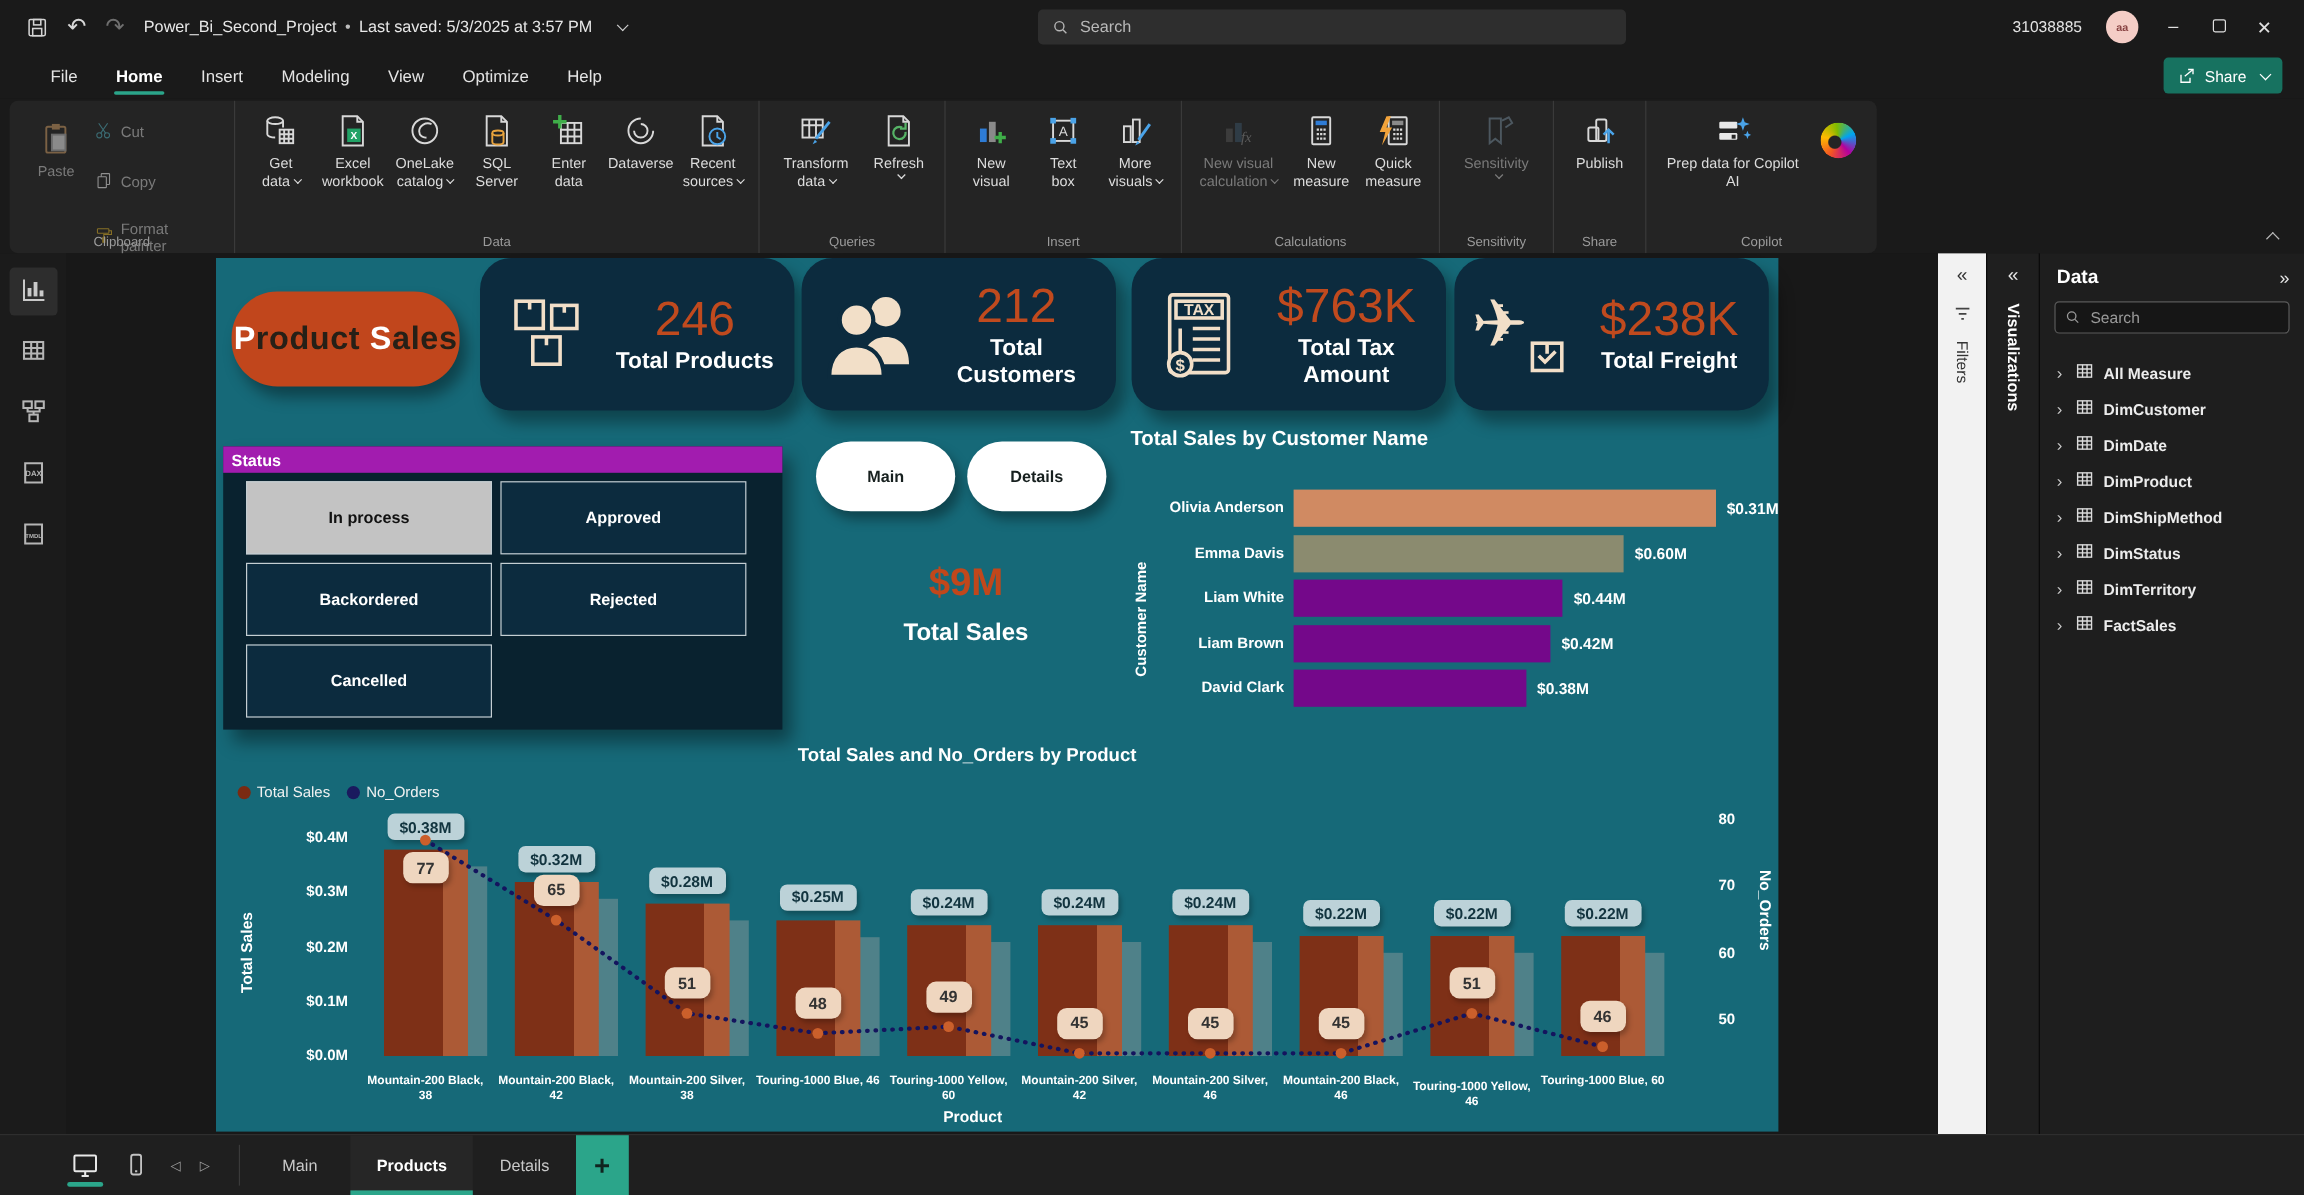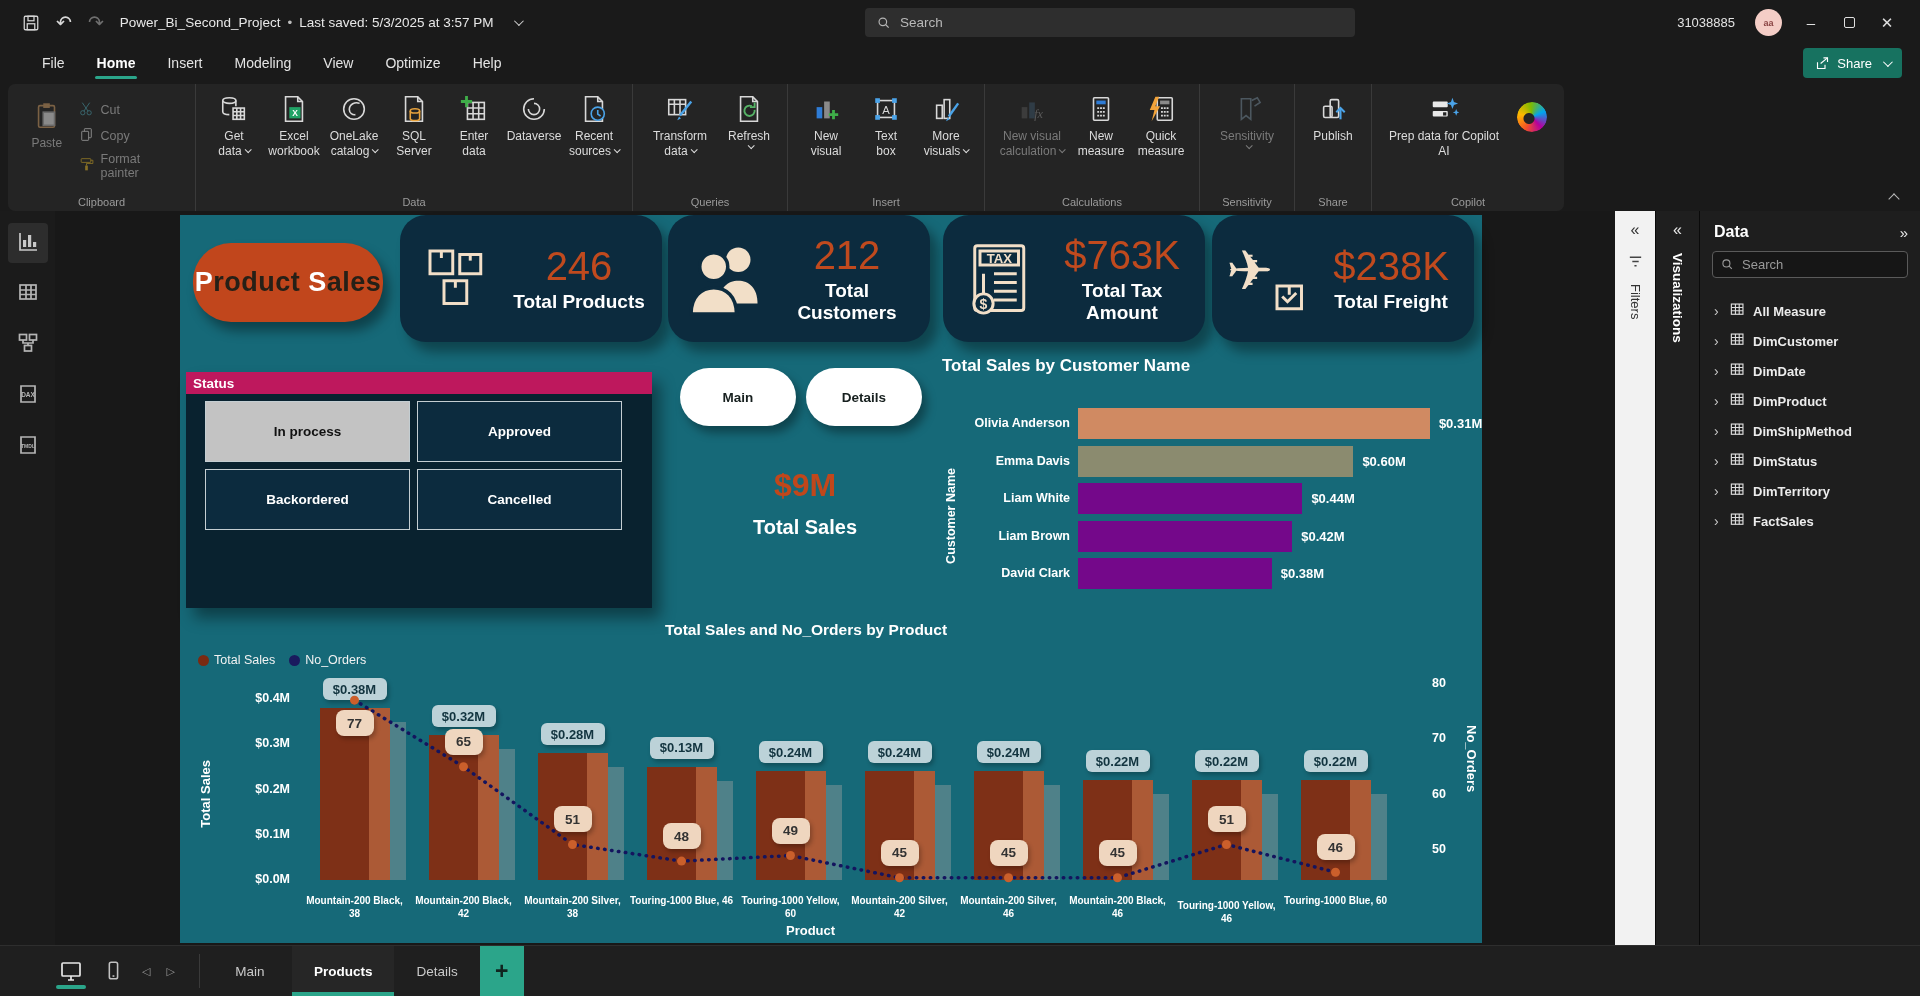--- a/index.html
+++ b/index.html
@@ -42,21 +42,21 @@
   .rib-btn.wide { width:128px; }
   .rib-btn .rib-icon { width:30px; height:30px; margin-bottom:5px; }
   .rib-btn.disabled { color:#7a7a7a; }
   .rib-btn.disabled .rib-icon { opacity:.45; }
   .rib-btn .l2 { display:flex; align-items:center; justify-content:center; }
   .rib-btn .cv { width:5px; height:5px; border-width:1.4px; margin-left:3px; transform:rotate(45deg) translateY(-1px); }
   .rib-btn.logo-only { justify-content:center; padding-top:12px; width:48px; }
   .clip-wrap { display:flex; gap:4px; padding:2px 6px 0 4px; }
   .paste-btn { width:54px; display:flex; flex-direction:column; align-items:center; color:#7a7a7a; font-size:12px; padding-top:6px; }
   .paste-btn .rib-icon { width:30px; height:34px; margin-bottom:4px; opacity:.6; }
-  .clip-col { display:flex; flex-direction:column; gap:6px; padding-top:8px; }
+  .clip-col { display:flex; flex-direction:column; gap:22px; padding-top:8px; }
   .clip-item { display:flex; align-items:center; gap:6px; color:#7a7a7a; font-size:12.5px; }
   .clip-item svg { width:17px; height:17px; opacity:.6; }
   .caret-up { position:absolute; right:22px; bottom:8px; width:8px; height:8px; border-left:1.7px solid #b9b9b9; border-top:1.7px solid #b9b9b9; transform:rotate(45deg); }
   .copilot-disc { width:30px; height:30px; border-radius:50%; background:conic-gradient(from 210deg,#f35325,#ffb900,#7fba00,#00a4ef,#b4009e,#f35325); -webkit-mask:radial-gradient(circle at 40% 55%, transparent 0 5px, #000 6px); mask:radial-gradient(circle at 40% 55%, transparent 0 5px, #000 6px); }
 
   
   .main-row { display:flex; height:734px; background:#181818; }
   .left-rail { width:55px; background:#1b1b1b; display:flex; flex-direction:column; align-items:center; padding-top:12px; gap:11px; }
   .rail-item { width:40px; height:40px; border-radius:4px; display:flex; align-items:center; justify-content:center; }
   .rail-item.active { background:#2d2d2d; }
@@ -68,21 +68,21 @@
   
   .ps-btn { position:absolute; left:13px; top:28px; width:190px; height:79px; background:#c1461c; border-radius:38px; display:flex; align-items:center; justify-content:center; font-size:27px; letter-spacing:.5px; color:#262017; box-shadow:6px 9px 12px rgba(0,0,0,.38); }
   .ps-btn .cap { color:#fff; }
   .kpi { position:absolute; top:0; width:262px; height:127px; background:#0c2b3e; border-radius:26px; box-shadow:8px 10px 12px rgba(0,0,0,.35); display:flex; align-items:center; padding:10px 12px 10px 16px; gap:8px; }
   .kpi .kico { width:84px; height:84px; flex:none; }
   .kpi .kcol { flex:1; text-align:center; }
   .kpi .kval { color:#c04a1e; font-size:40px; line-height:1.05; font-weight:400; font-family:"Liberation Sans",sans-serif; }
   .kpi .klab { color:#fff; font-size:19px; margin-top:4px; }
 
   .slicer { position:absolute; left:6px; top:157px; width:466px; height:236px; background:#09222f; box-shadow:8px 10px 14px rgba(0,0,0,.4); }
-  .slicer-head { height:22px; background:#be185d; color:#fff; font-size:13.5px; display:flex; align-items:center; padding-left:7px; }
+  .slicer-head { height:22px; background:#a21caf; color:#fff; font-size:13.5px; display:flex; align-items:center; padding-left:7px; }
   .slicer-grid { display:grid; grid-template-columns:205px 205px; grid-auto-rows:61px; gap:7px; padding:7px 0 0 19px; }
   .slicer-opt { background:#0c2b3e; border:1px solid #c4ced2; color:#fff; font-size:13.5px; display:flex; align-items:center; justify-content:center; }
   .slicer-opt.selected { background:#c3c3c3; color:#111; }
 
   .pill { position:absolute; top:153px; width:116px; height:58px; background:#fff; border-radius:29px; color:#17201f; font-size:13.5px; display:flex; align-items:center; justify-content:center; box-shadow:5px 7px 10px rgba(0,0,0,.35); }
   .total-sales { position:absolute; left:545px; top:252px; width:160px; text-align:center; }
   .total-sales .tsv { color:#c1471b; font-size:32px; }
   .total-sales .tsl { color:#fff; font-size:20px; margin-top:12px; }
 
   
@@ -557,20 +557,21 @@
               </span>
             </div>
           </div>
 
         <div class="slicer">
           <div class="slicer-head">Status</div>
           <div class="slicer-grid" id="slicer-grid">
               <div class="slicer-opt selected">In process</div>
               <div class="slicer-opt">Approved</div>
               <div class="slicer-opt">Backordered</div>
+              <div class="slicer-opt">Rejected</div>
               <div class="slicer-opt">Cancelled</div>
             </div>
         </div>
 
         <div id="nav-pills">
             <div class="pill" style="left: 500px;">Main</div>
             <div class="pill" style="left: 626px;">Details</div>
           </div>
 
         <div class="total-sales">
@@ -623,21 +624,21 @@
             <div class="cbar-shadow" style="left: 258.5px; top: 134.2px; width: 70px; height: 130.8px;"></div>
             <div class="cbar" style="left: 242.5px; top: 120.2px; width: 70px; height: 144.8px;"></div>
             <div class="vchip" style="left: 245.5px; top: 90.2px;">$0.32M</div>
             <div class="xlab" style="left: 225px; top: 279px; width: 105px;">Mountain-200 Black, 42</div>
             <div class="cbar-shadow" style="left: 367.5px; top: 152.3px; width: 70px; height: 112.7px;"></div>
             <div class="cbar" style="left: 351.5px; top: 138.3px; width: 70px; height: 126.7px;"></div>
             <div class="vchip" style="left: 354.5px; top: 108.3px;">$0.28M</div>
             <div class="xlab" style="left: 334px; top: 279px; width: 105px;">Mountain-200 Silver, 38</div>
             <div class="cbar-shadow" style="left: 476.5px; top: 165.875px; width: 70px; height: 99.125px;"></div>
             <div class="cbar" style="left: 460.5px; top: 151.875px; width: 70px; height: 113.125px;"></div>
-            <div class="vchip" style="left: 463.5px; top: 121.875px;">$0.13M</div>
+            <div class="vchip" style="left: 463.5px; top: 121.875px;">$0.25M</div>
             <div class="xlab" style="left: 443px; top: 279px; width: 105px;">Touring-1000 Blue, 46</div>
             <div class="cbar-shadow" style="left: 585.5px; top: 170.4px; width: 70px; height: 94.6px;"></div>
             <div class="cbar" style="left: 569.5px; top: 156.4px; width: 70px; height: 108.6px;"></div>
             <div class="vchip" style="left: 572.5px; top: 126.4px;">$0.24M</div>
             <div class="xlab" style="left: 552px; top: 279px; width: 105px;">Touring-1000 Yellow, 60</div>
             <div class="cbar-shadow" style="left: 694.5px; top: 170.4px; width: 70px; height: 94.6px;"></div>
             <div class="cbar" style="left: 678.5px; top: 156.4px; width: 70px; height: 108.6px;"></div>
             <div class="vchip" style="left: 681.5px; top: 126.4px;">$0.24M</div>
             <div class="xlab" style="left: 661px; top: 279px; width: 105px;">Mountain-200 Silver, 42</div>
             <div class="cbar-shadow" style="left: 803.5px; top: 170.4px; width: 70px; height: 94.6px;"></div>

